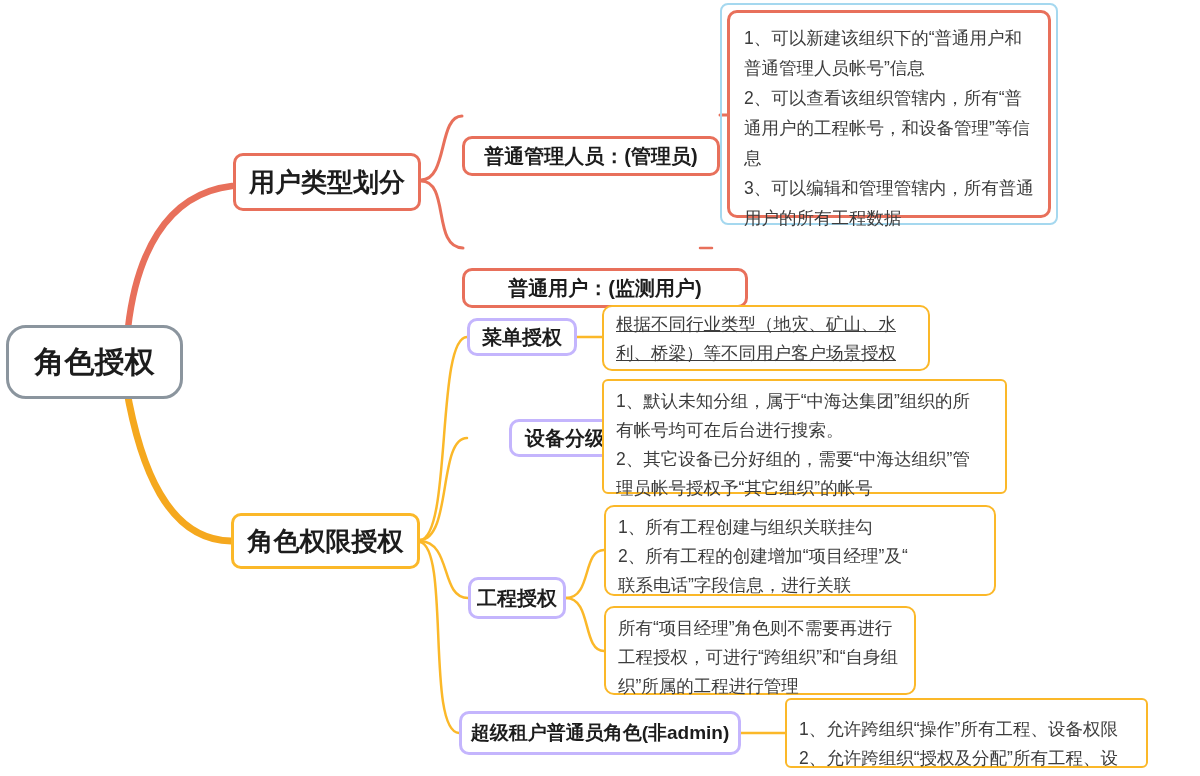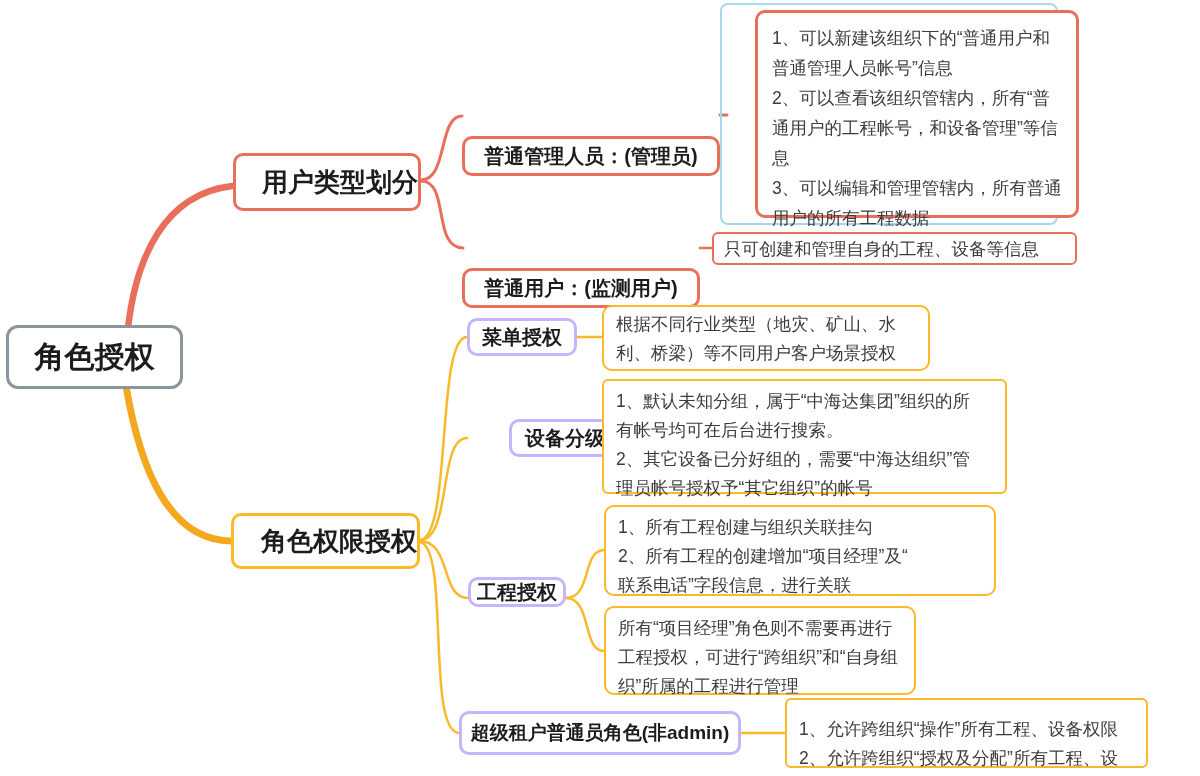--- a/index.html
+++ b/index.html
@@ -23,75 +23,74 @@
     background: #ffffff;
     display: flex;
     align-items: center;
     justify-content: center;
     text-align: center;
     color: #1c1c1c;
     font-weight: bold;
     white-space: nowrap;
   }
   .node-root {
-    left: 6px; top: 325px; width: 177px; height: 64px;
-    border: 3px solid #8b959e; border-radius: 12px;
+    left: 6px; top: 325px; width: 177px; height: 74px;
+    border: 3px solid #8b959e; border-radius: 20px;
     font-size: 30px;
   }
   .node-branch {
     border-radius: 10px;
     font-size: 26px;
-    justify-content: flex-end;
   }
   .node-b1 { left: 233px; top: 153px; width: 188px; height: 58px; border: 3.5px solid #e8705b; }
   .node-b2 { left: 231px; top: 513px; width: 189px; height: 56px; border: 3.5px solid #fbb829; }
   .node-child {
     border-radius: 10px;
     font-size: 20px;
   }
   .red-border    { border: 3px solid #e8705b; margin-top: 40px; }
   .yellow-border { border: 3px solid #c4b5fd; text-align: right; }
   .node-admin   { left: 462px; top: 96px;  width: 258px; height: 40px; }
-  .node-user    { left: 462px; top: 228px; width: 238px; height: 40px; }
+  .node-user    { left: 462px; top: 228px; width: 286px; height: 40px; }
   .node-menu    { left: 467px; top: 318px; width: 110px; height: 38px; }
   .node-device  { left: 467px; top: 419px; width: 112px; height: 38px; margin-left: 42px; }
-  .node-project { left: 468px; top: 577px; width: 98px;  height: 30px; }
+  .node-project { left: 468px; top: 577px; width: 98px;  height: 42px; }
   .node-tenant  { left: 459px; top: 711px; width: 282px; height: 44px; font-size: 19px; }
   .note {
     position: absolute;
     background: #ffffff;
     color: #3c3c3c;
     font-size: 17.5px;
     line-height: 29px;
     white-space: pre-line;
     text-align: left;
   }
   .note-admin {
     left: 727px; top: 10px; width: 324px; height: 208px;
     border: 3px solid #e8705b; border-radius: 10px;
     padding: 10px 14px;
     line-height: 30px;
-    margin-left: 28px;
   }
   .highlight-frame {
     position: absolute;
     left: 720px; top: 3px; width: 338px; height: 222px;
     border: 2px solid #a5d8ef; border-radius: 8px;
     background: transparent;
   }
   .note-user {
     left: 712px; top: 232px; width: 365px; height: 33px;
     border: 2.5px solid #e8705b; border-radius: 6px;
     padding: 1px 10px;
     white-space: nowrap;
   }
   .note-menu {
     left: 602px; top: 305px; width: 328px; height: 66px;
     border: 2.5px solid #fbb829; border-radius: 10px;
     padding: 3px 12px;
+    text-decoration: underline;
   }
   .note-device {
     left: 602px; top: 379px; width: 405px; height: 115px;
     border: 2.5px solid #fbb829; border-radius: 6px;
     padding: 6px 12px;
   }
   .note-project1 {
     left: 604px; top: 505px; width: 392px; height: 91px;
     border: 2.5px solid #fbb829; border-radius: 10px;
     padding: 6px 12px;
@@ -165,21 +164,20 @@
     <span>超级租户普通员角色(非admin)</span>
   </div>
 
   <div class="note note-admin">1、可以新建该组织下的“普通用户和
 普通管理人员帐号”信息
 2、可以查看该组织管辖内，所有“普
 通用户的工程帐号，和设备管理”等信
 息
 3、可以编辑和管理管辖内，所有普通
 用户的所有工程数据</div>
-  <div class="note note-user">只可创建和管理自身的工程、设备等信息</div>
   <div class="note note-menu">根据不同行业类型（地灾、矿山、水
 利、桥梁）等不同用户客户场景授权</div>
   <div class="note note-device">1、默认未知分组，属于“中海达集团”组织的所
 有帐号均可在后台进行搜索。
 2、其它设备已分好组的，需要“中海达组织”管
 理员帐号授权予“其它组织”的帐号</div>
   <div class="note note-project1">1、所有工程创建与组织关联挂勾
 2、所有工程的创建增加“项目经理”及“
 联系电话”字段信息，进行关联</div>
   <div class="note note-project2">所有“项目经理”角色则不需要再进行

